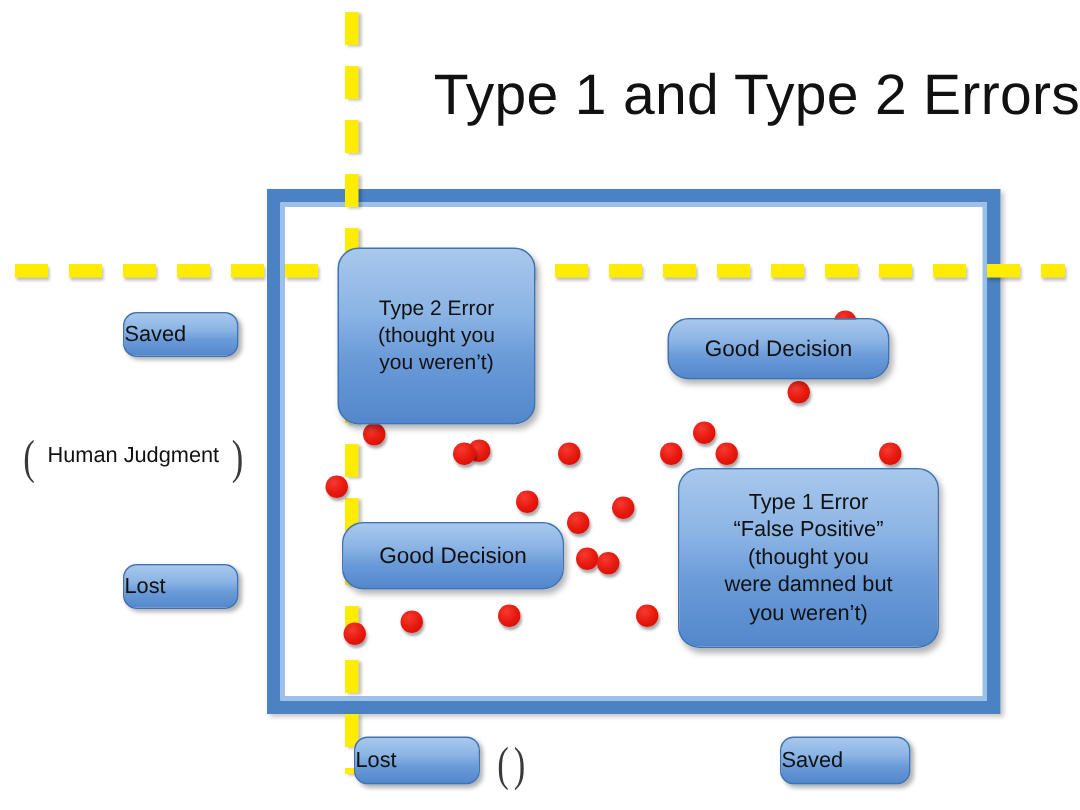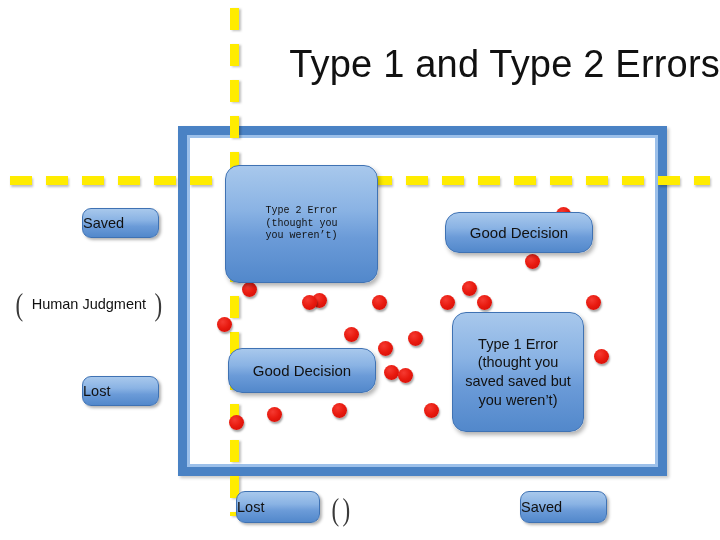--- a/index.html
+++ b/index.html
@@ -115,29 +115,28 @@
     z-index: 9;
   }
   .bluebox .txt {
     line-height: 1.28;
     padding: 0 6px;
   }
 
   #box-type2 {
     left: 225px;
     top: 165px;
-    width: 153px;
+    width: 132px;
     height: 118px;
-    font-size: 10px;
-    font-family: Liberation Mono, monospace;
+    font-size: 14px;
   }
   #box-type1 {
     left: 452px;
     top: 312px;
-    width: 132px;
+    width: 174px;
     height: 120px;
     font-size: 14.5px;
   }
   #box-good-tr {
     left: 445px;
     top: 212px;
     width: 148px;
     height: 41px;
     font-size: 15px;
   }
@@ -246,22 +245,23 @@
     <div class="txt">Good Decision</div>
   </div>
 
   <div class="bluebox" id="box-good-bl">
     <div class="txt">Good Decision</div>
   </div>
 
   <div class="bluebox" id="box-type1">
     <div class="txt">
         <div>Type 1 Error</div>
+        <div>“False Positive”</div>
         <div>(thought you</div>
-        <div>saved saved but</div>
+        <div>were damned but</div>
         <div>you weren’t)</div>
       </div>
   </div>
 
   <div class="pill" id="pill-saved-left">
     <span>Saved</span>
   </div>
   <div class="pill" id="pill-lost-left">
     <span>Lost</span>
   </div>

